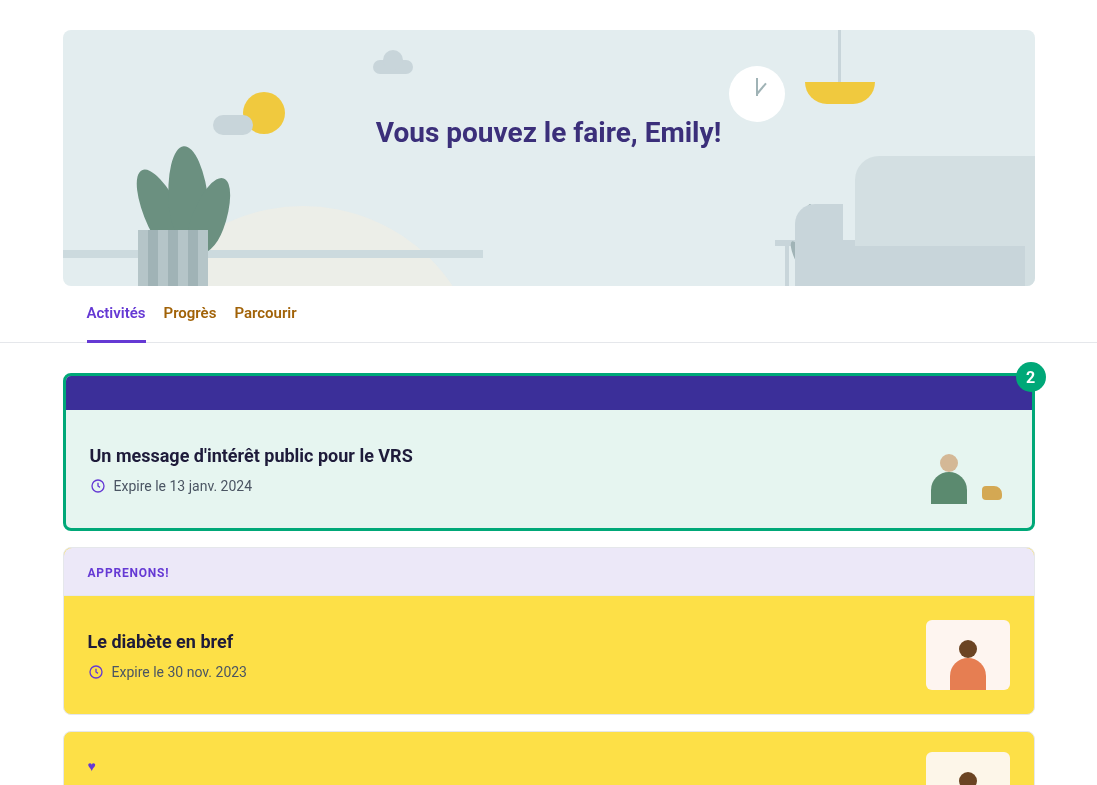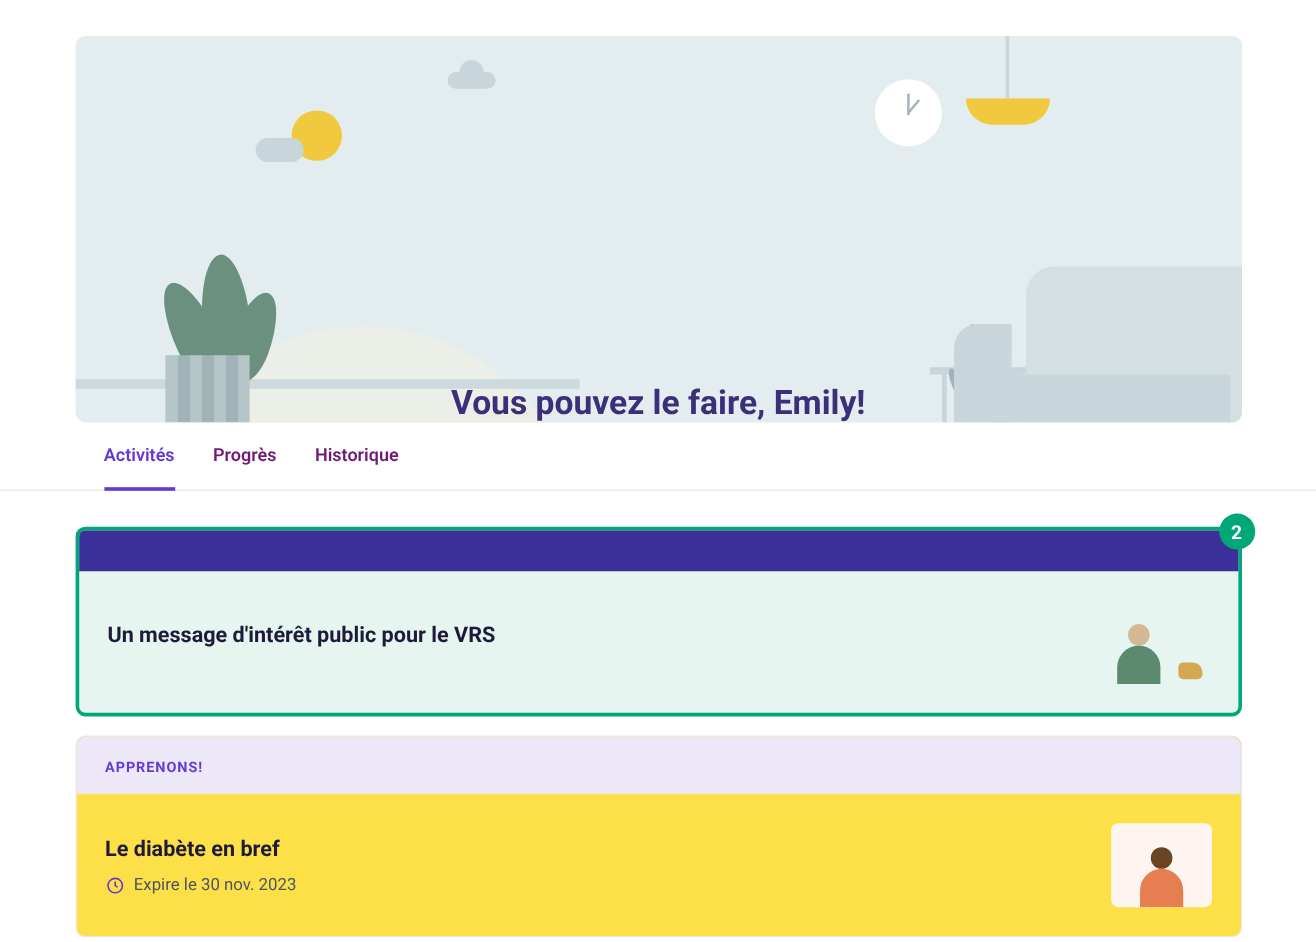--- a/index.html
+++ b/index.html
@@ -9,26 +9,26 @@
       color: #1a1a2e;
     }
     .container {
       max-width: 972px;
       margin: 0 auto;
       padding: 0;
     }
     .hero {
       background: #e3edef;
       border-radius: 8px;
-      height: 322px;
+      height: 256px;
       margin-top: 30px;
       position: relative;
       overflow: hidden;
       display: flex;
-      align-items: flex-end;
+      align-items: flex-start;
       justify-content: center;
       padding-top: 86px;
     }
     .hero-title {
       font-size: 28px;
       font-weight: 700;
       color: #3b2f7a;
       z-index: 10;
       position: relative;
     }
@@ -178,30 +178,30 @@
     .sl2 { transform:rotate(0deg); left:10px;height:36px;bottom:0; }
     .sl3 { transform:rotate(25deg); left:22px; }
 
     
     .tabs-wrapper {
       border-bottom: 1px solid #e5e7eb;
       width: 100%;
     }
     .tabs {
       display: flex;
-      gap: 32px;
+      gap: 18px;
       padding: 0 24px;
       max-width: 972px;
       margin: 0 auto;
     }
     .tab {
       padding: 18px 0;
       font-size: 15px;
       font-weight: 600;
-      color: #701a75;
+      color: #a16207;
       cursor: pointer;
       border-bottom: 3px solid transparent;
       margin-bottom: -1px;
     }
     .tab.active {
       color: #6539d4;
       border-bottom-color: #6539d4;
     }
 
     
@@ -370,33 +370,42 @@
       <div class="sofa-arm"></div>
     </div>
     <h1 class="hero-title">Vous pouvez le faire, Emily!</h1>
   </div>
 </div>
 
 <div class="tabs-wrapper">
   <div class="tabs">
     <div class="tab active">Activités</div>
     <div class="tab">Progrès</div>
-    <div class="tab">Historique</div>
+    <div class="tab">Parcourir</div>
   </div>
 </div>
 
 <div class="container">
   <div class="cards">
 
     <div class="card featured">
       <div class="badge">2</div>
       <div class="featured-header"></div>
       <div class="card-body">
         <div class="card-content">
           <div class="card-title">Un message d'intérêt public pour le VRS</div>
+          <div class="card-meta">
+            <span class="clock-icon">
+              <svg viewBox="0 0 24 24" fill="none" stroke="#6539d4" stroke-width="2">
+                <circle cx="12" cy="12" r="9"></circle>
+                <path d="M12 7v5l3 2"></path>
+              </svg>
+            </span>
+            <span>Expire le 13 janv. 2024</span>
+          </div>
         </div>
         <div class="thumb thumb1">
           <div class="thumb-person" style="left:30%;">
             <div class="thumb-head t1h"></div>
             <div class="thumb-body t1b"></div>
           </div>
           <div class="dog"></div>
         </div>
       </div>
     </div>

